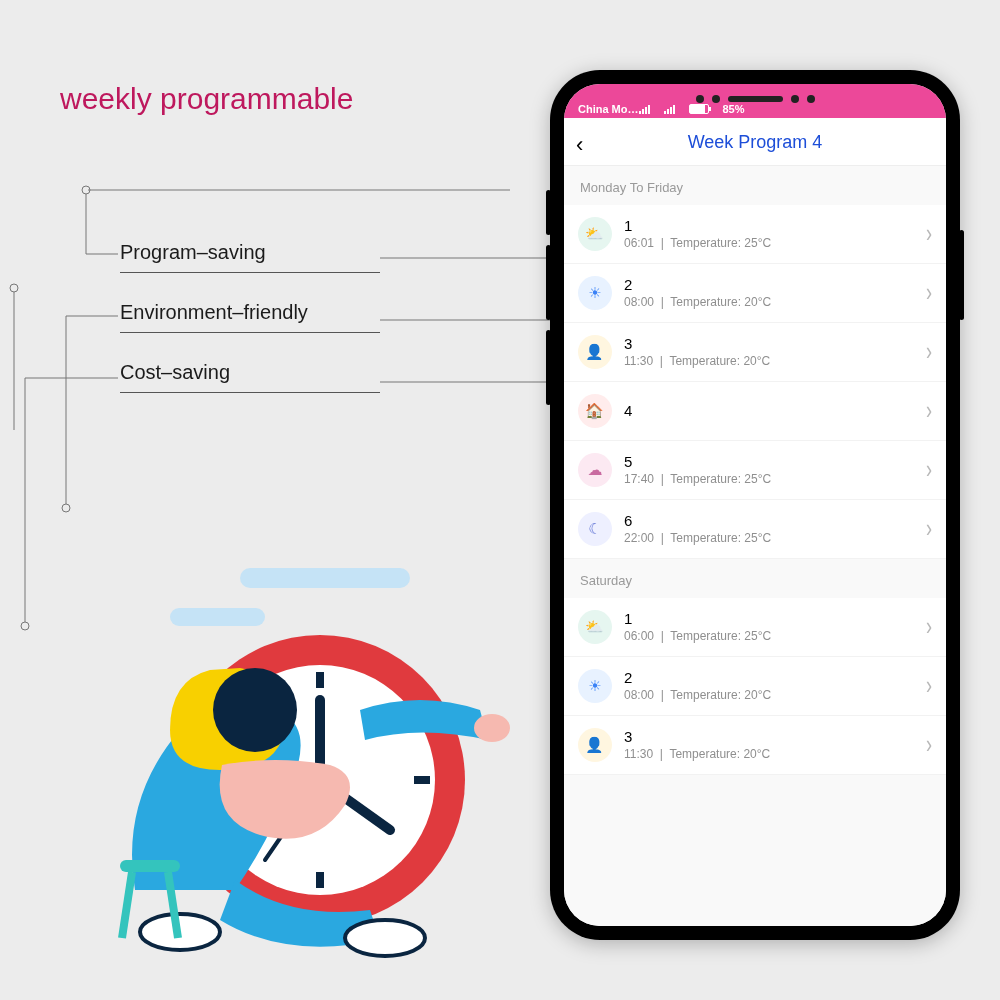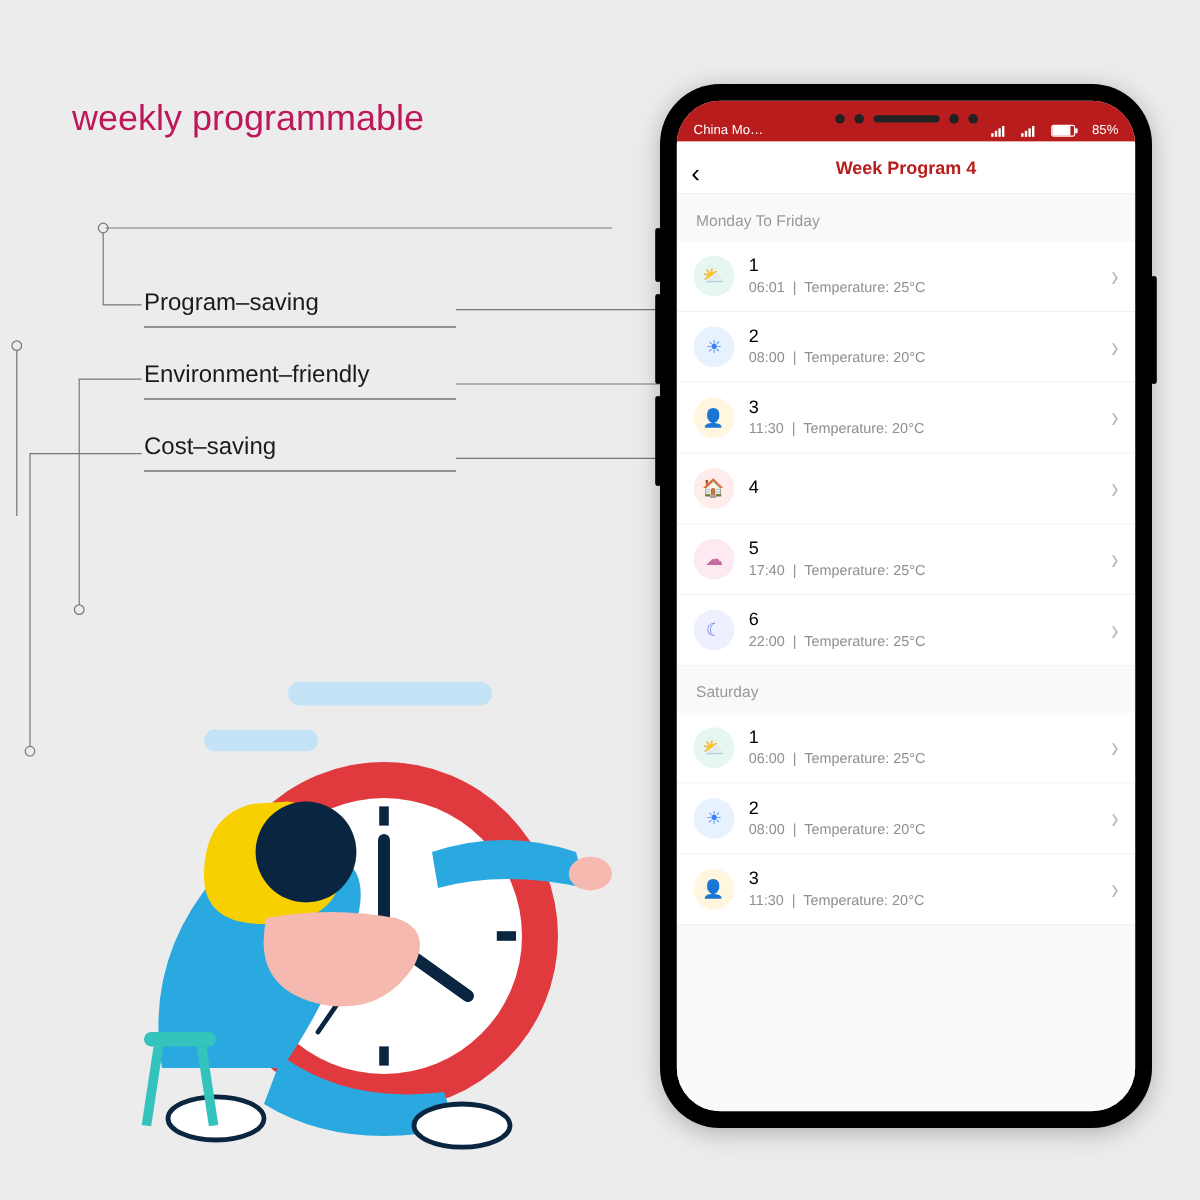--- a/index.html
+++ b/index.html
@@ -80,25 +80,26 @@
   }
   
   .sensors {
     position:absolute; top:0; left:0; right:0; height:30px;
     display:flex; justify-content:center; align-items:center; gap:8px;
   }
   .dot { width:8px; height:8px; border-radius:50%; background:#222; }
   .spk { width:55px; height:6px; border-radius:4px; background:#222; }
 
   .statusbar {
-    background:#b91c1c; color:#fff;
+    background:#ec4899; color:#fff;
     font-size:11px;
-    display:flex; justify-content:space-between; align-items:flex-end;
+    display:flex; align-items:flex-end;
     padding: 0 14px 3px 14px;
     height:34px;
+    font-weight:bold;
   }
   .statusbar .right { display:flex; gap:14px; align-items:center; }
   .sig { display:inline-flex; gap:1px; align-items:flex-end; }
   .sig i { width:2px; background:#fff; }
   .sig i:nth-child(1){height:3px}
   .sig i:nth-child(2){height:5px}
   .sig i:nth-child(3){height:7px}
   .sig i:nth-child(4){height:9px}
   .batt { width:20px; height:10px; border:1px solid #fff; border-radius:2px; position:relative; }
   .batt::after { content:''; position:absolute; right:-3px; top:2px; width:2px; height:4px; background:#fff; }
@@ -109,21 +110,21 @@
     padding: 14px 12px 12px 12px;
     display:flex; align-items:center; justify-content:center;
     position:relative;
     border-bottom:1px solid #eee;
   }
   .navbar .back {
     position:absolute; left:12px; top:14px;
     font-size:22px; color:#000; font-weight:300;
   }
   .navbar .title {
-    font-size:15px; font-weight:700; color:#b91c1c;
+    font-size:18px; font-weight:400; color:#1d4ed8;
   }
 
   .content {
     flex:1; overflow:hidden; background:#f9f9f9;
   }
   .section-header {
     font-size:13px; color:#9a9a9a;
     padding: 14px 16px 10px 16px;
   }
   .row {

